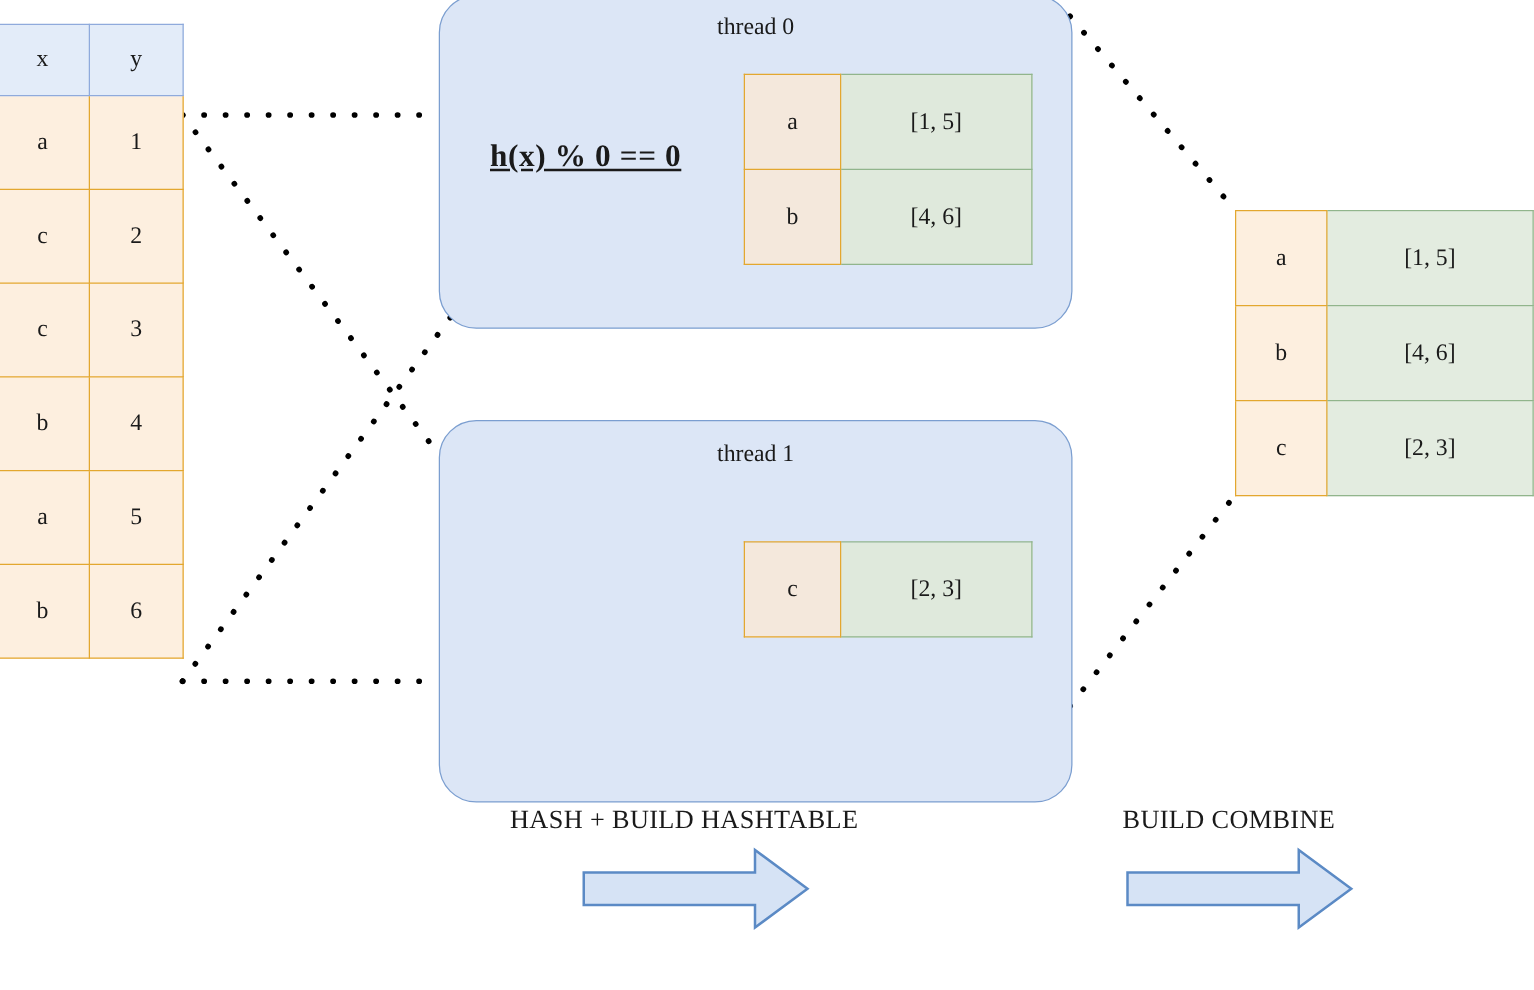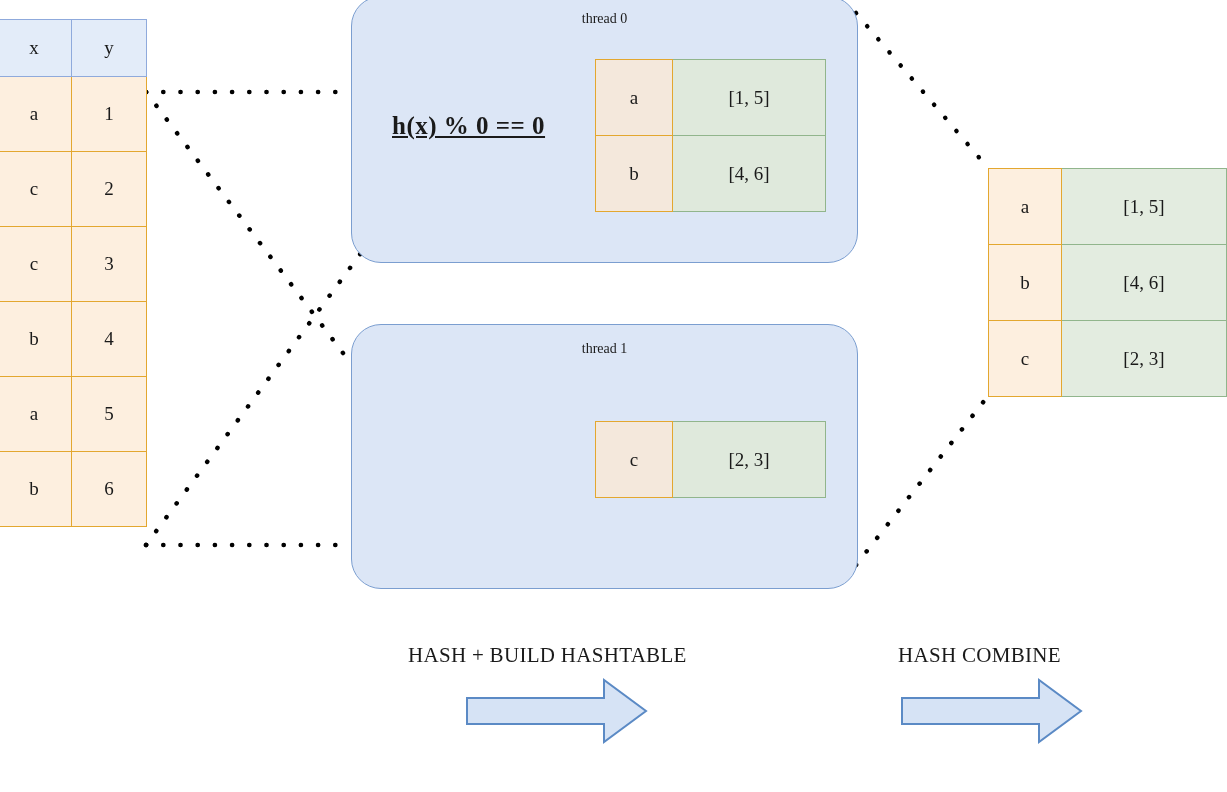--- a/index.html
+++ b/index.html
@@ -63,29 +63,29 @@
 
   
   .thread-panel {
     position: absolute;
     background: #dce6f6;
     border: 1.6px solid #7b9ed0;
     border-radius: 30px;
     box-sizing: border-box;
   }
   #thread-0 { left: 351px; top: -4px;  width: 507px; height: 267px; }
-  #thread-1 { left: 351px; top: 324px; width: 507px; height: 265px; }
+  #thread-1 { left: 351px; top: 336px; width: 507px; height: 306px; }
 
   .thread-title {
     position: absolute;
     top: 14px;
     left: 0;
     width: 100%;
     text-align: center;
-    font-size: 14px;
+    font-size: 19px;
   }
   #thread-1 .thread-title { top: 16px; }
 
   .hash-expr {
     position: absolute;
     font-size: 25px;
     font-weight: bold;
     white-space: nowrap;
     letter-spacing: 0.5px;
     text-decoration: underline;
@@ -260,21 +260,21 @@
         <td class="val-cell">[4, 6]</td>
       </tr>
       <tr>
         <td class="key-cell">c</td>
         <td class="val-cell">[2, 3]</td>
       </tr>
     </tbody>
   </table>
 
   <div class="caption" id="caption-hash">HASH + BUILD HASHTABLE</div>
-  <div class="caption" id="caption-combine">HASH COMBINE</div>
+  <div class="caption" id="caption-combine">BUILD COMBINE</div>
 
   <svg class="flow-arrow" id="arrow-hash" width="190" height="70" viewBox="0 0 190 70">
     <polygon points="5,22 142,22 142,4 184,35 142,66 142,48 5,48" fill="#d6e3f5" stroke="#5b8ac5" stroke-width="2" stroke-linejoin="miter"></polygon>
   </svg>
 
   <svg class="flow-arrow" id="arrow-combine" width="190" height="70" viewBox="0 0 190 70">
     <polygon points="5,22 142,22 142,4 184,35 142,66 142,48 5,48" fill="#d6e3f5" stroke="#5b8ac5" stroke-width="2" stroke-linejoin="miter"></polygon>
   </svg>
 
 </div>

